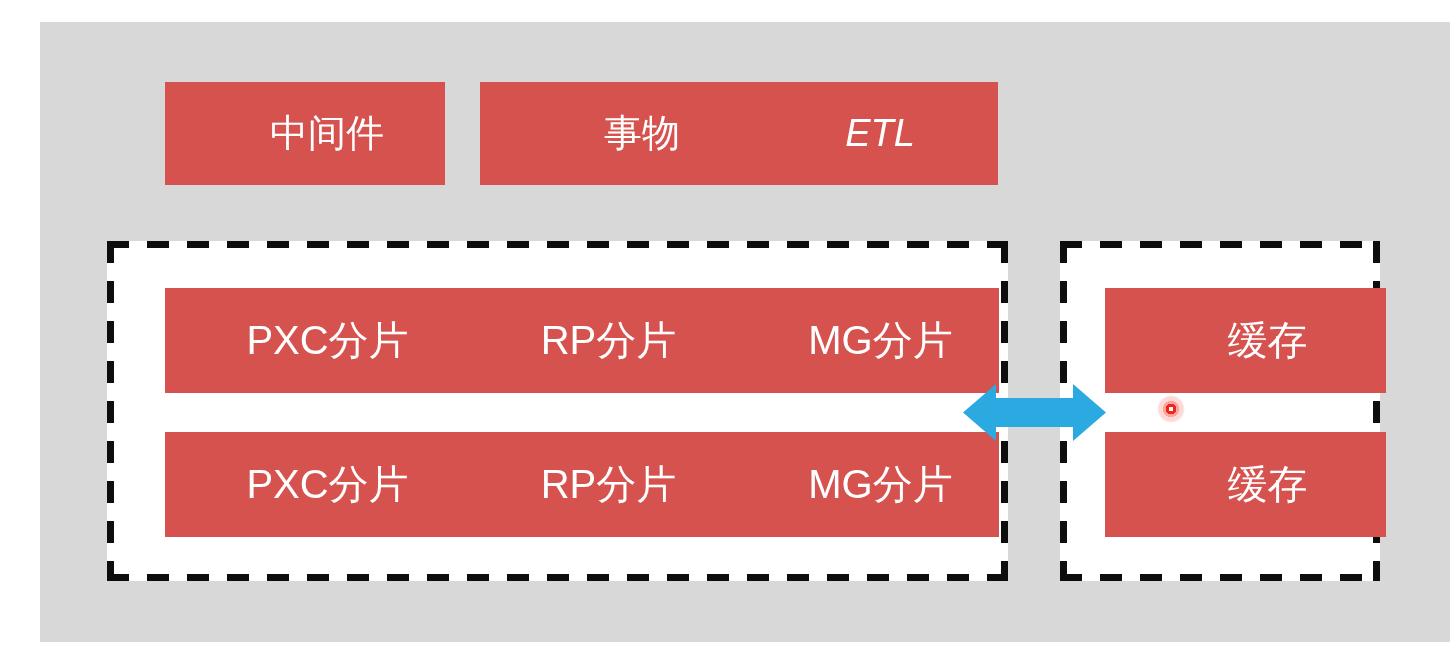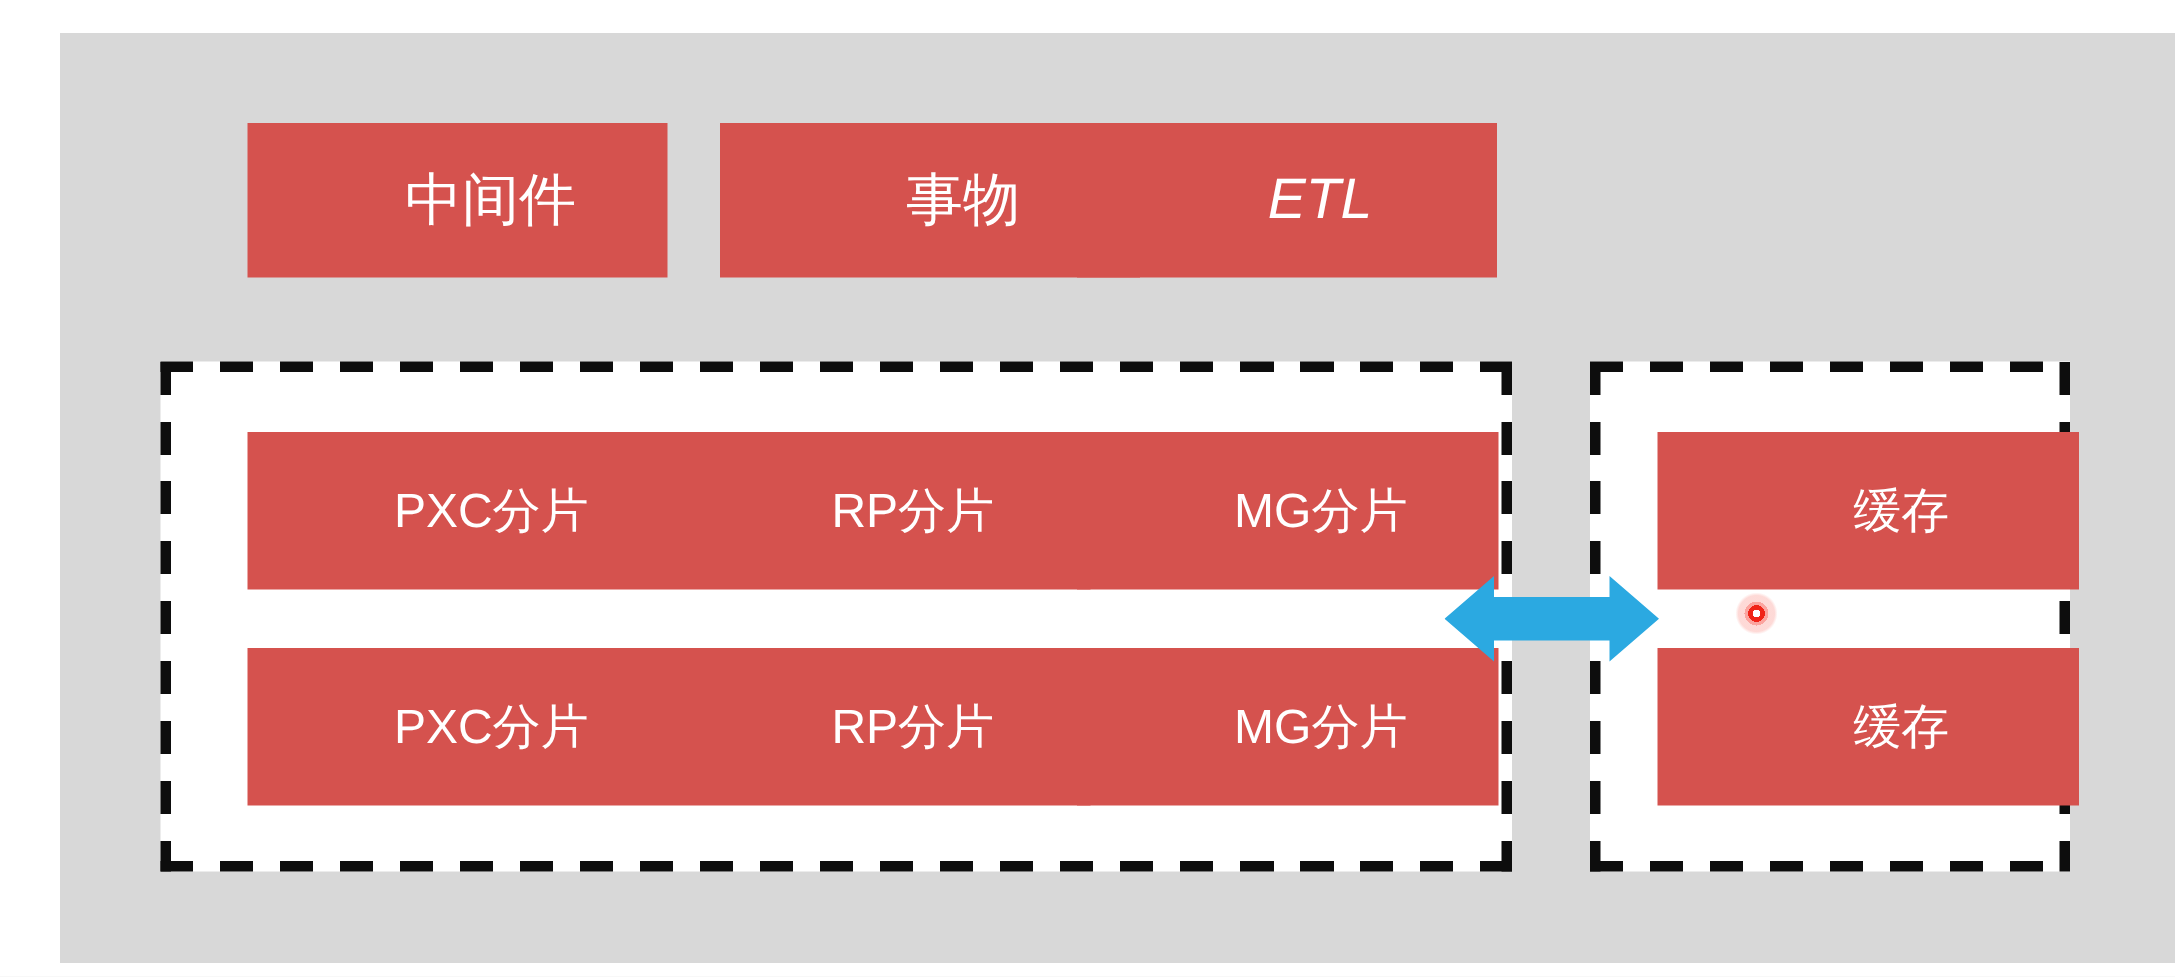--- a/index.html
+++ b/index.html
@@ -28,21 +28,21 @@
     background: var(--box-red, #d5524e);
     color: var(--box-text, #ffffff);
     display: flex;
     align-items: center;
     justify-content: center;
     text-align: center;
     white-space: nowrap;
     padding-left: 44px;
   }
   .top-box  { font-size: 38px; }
-  .grid-box { font-size: 32px; }
+  .grid-box { font-size: 40px; }
   .dashed-container {
     position: absolute;
     background-color: #ffffff;
     background-image:
       repeating-linear-gradient(90deg,  var(--dash, #0d0d0d) 0 22px, transparent 22px 40px),
       repeating-linear-gradient(90deg,  var(--dash, #0d0d0d) 0 22px, transparent 22px 40px),
       repeating-linear-gradient(180deg, var(--dash, #0d0d0d) 0 22px, transparent 22px 40px),
       repeating-linear-gradient(180deg, var(--dash, #0d0d0d) 0 22px, transparent 22px 40px);
     background-size: 100% 7px, 100% 7px, 7px 100%, 7px 100%;
     background-position: top left, bottom left, top left, top right;

